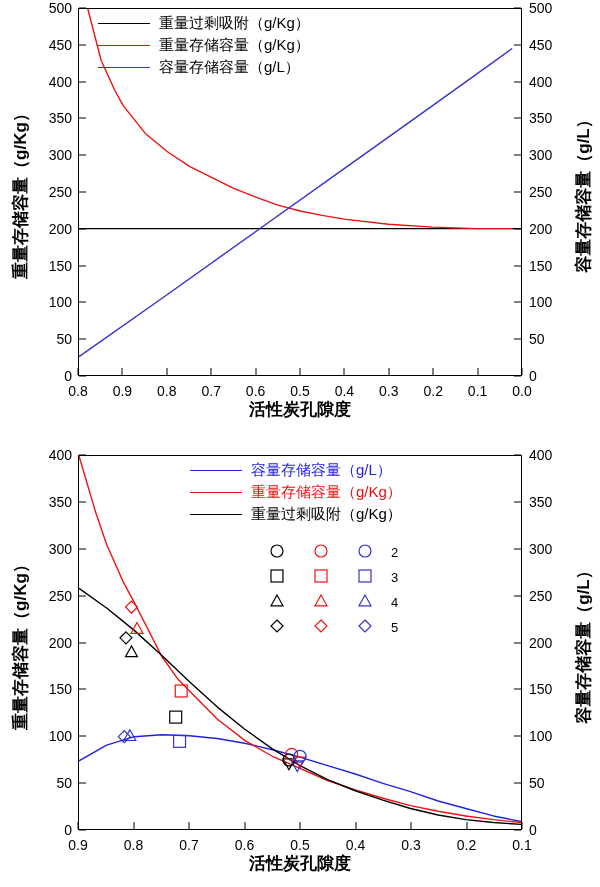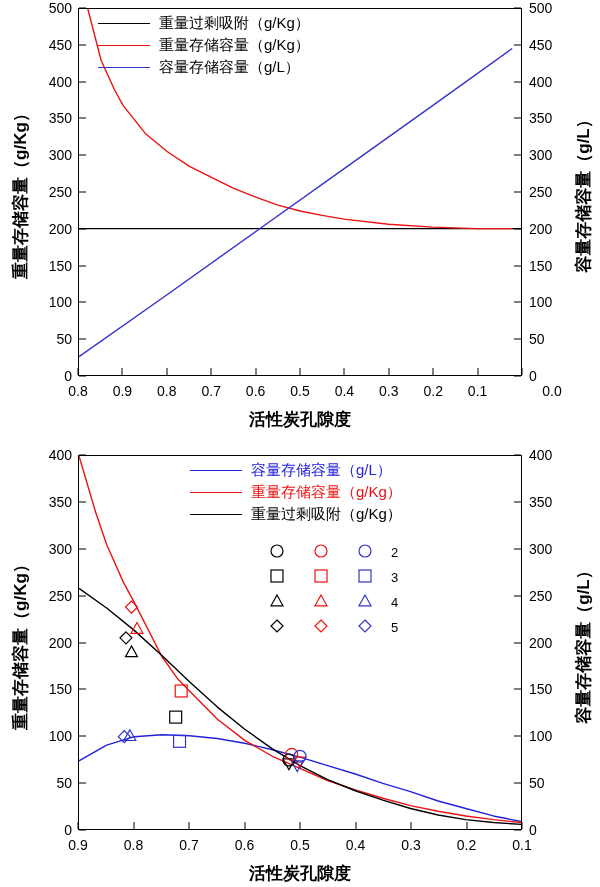--- a/index.html
+++ b/index.html
@@ -12,21 +12,21 @@
 
   .plot-area{position:absolute;border:1px solid #000;background:#fff;box-sizing:border-box;}
   .svg-layer{position:absolute;left:0;top:0;width:100%;height:100%;}
 
   .tick-label{position:absolute;font-size:14px;color:#000;white-space:nowrap;}
   .tick-y-left{text-align:right;transform:translateY(-50%);}
   .tick-y-right{text-align:left;transform:translateY(-50%);}
   .tick-x{text-align:center;transform:translateX(-50%);}
 
   .axis-title{position:absolute;font-size:17px;font-weight:bold;white-space:nowrap;}
-  .axis-title-x{text-align:right;transform:translateX(-50%);margin-top:10px;}
+  .axis-title-x{text-align:right;transform:translateX(-50%);}
   .axis-title-y{transform-origin:0 0;}
 
   .legend{position:absolute;}
   .legend-row{display:flex;align-items:center;height:22px;}
   .legend-line{width:52px;height:0;border-top:1.4px solid #000;margin-right:9px;}
   .legend-text{font-size:15px;white-space:nowrap;}
 
   .marker-table{position:absolute;font-size:13px;}
   .marker-row{display:flex;align-items:center;height:25px;}
   .marker-cell{width:44px;text-align:center;}
@@ -104,21 +104,21 @@
         <div class="tick-label tick-x" style="left: 300px; top: 383px;">0.5</div>
         <div style="position: absolute; background: rgb(0, 0, 0); width: 1px; transform: translateX(-50%); left: 300px; top: 368px; height: 7px;"></div>
         <div class="tick-label tick-x" style="left: 344.4px; top: 383px;">0.4</div>
         <div style="position: absolute; background: rgb(0, 0, 0); width: 1px; transform: translateX(-50%); left: 344.4px; top: 368px; height: 7px;"></div>
         <div class="tick-label tick-x" style="left: 388.8px; top: 383px;">0.3</div>
         <div style="position: absolute; background: rgb(0, 0, 0); width: 1px; transform: translateX(-50%); left: 388.8px; top: 368px; height: 7px;"></div>
         <div class="tick-label tick-x" style="left: 433.2px; top: 383px;">0.2</div>
         <div style="position: absolute; background: rgb(0, 0, 0); width: 1px; transform: translateX(-50%); left: 433.2px; top: 368px; height: 7px;"></div>
         <div class="tick-label tick-x" style="left: 477.6px; top: 383px;">0.1</div>
         <div style="position: absolute; background: rgb(0, 0, 0); width: 1px; transform: translateX(-50%); left: 477.6px; top: 368px; height: 7px;"></div>
-        <div class="tick-label tick-x" style="left: 552px; top: 383px;">0.0</div>
+        <div class="tick-label tick-x" style="left: 522px; top: 383px;">0.0</div>
         <div style="position: absolute; background: rgb(0, 0, 0); width: 1px; transform: translateX(-50%); left: 522px; top: 368px; height: 7px;"></div>
       </div>
 
     <div class="axis-title axis-title-x" style="left:300px;top:398px;">活性炭孔隙度</div>
     <div class="axis-title axis-title-y" id="ytitle-top" style="left:20px;top:192px;transform:rotate(-90deg) translate(-50%,-50%);">重量存储容量（g/Kg）</div>
     <div class="axis-title axis-title-y" id="y2title-top" style="left:583px;top:192px;transform:rotate(-90deg) translate(-50%,-50%);">容量存储容量（g/L）</div>
 
     <div class="legend" id="legend-top" style="left:98px;top:12px;">
       <div class="legend-row">
         <span class="legend-line" style="border-top-color:#000000;"></span>

